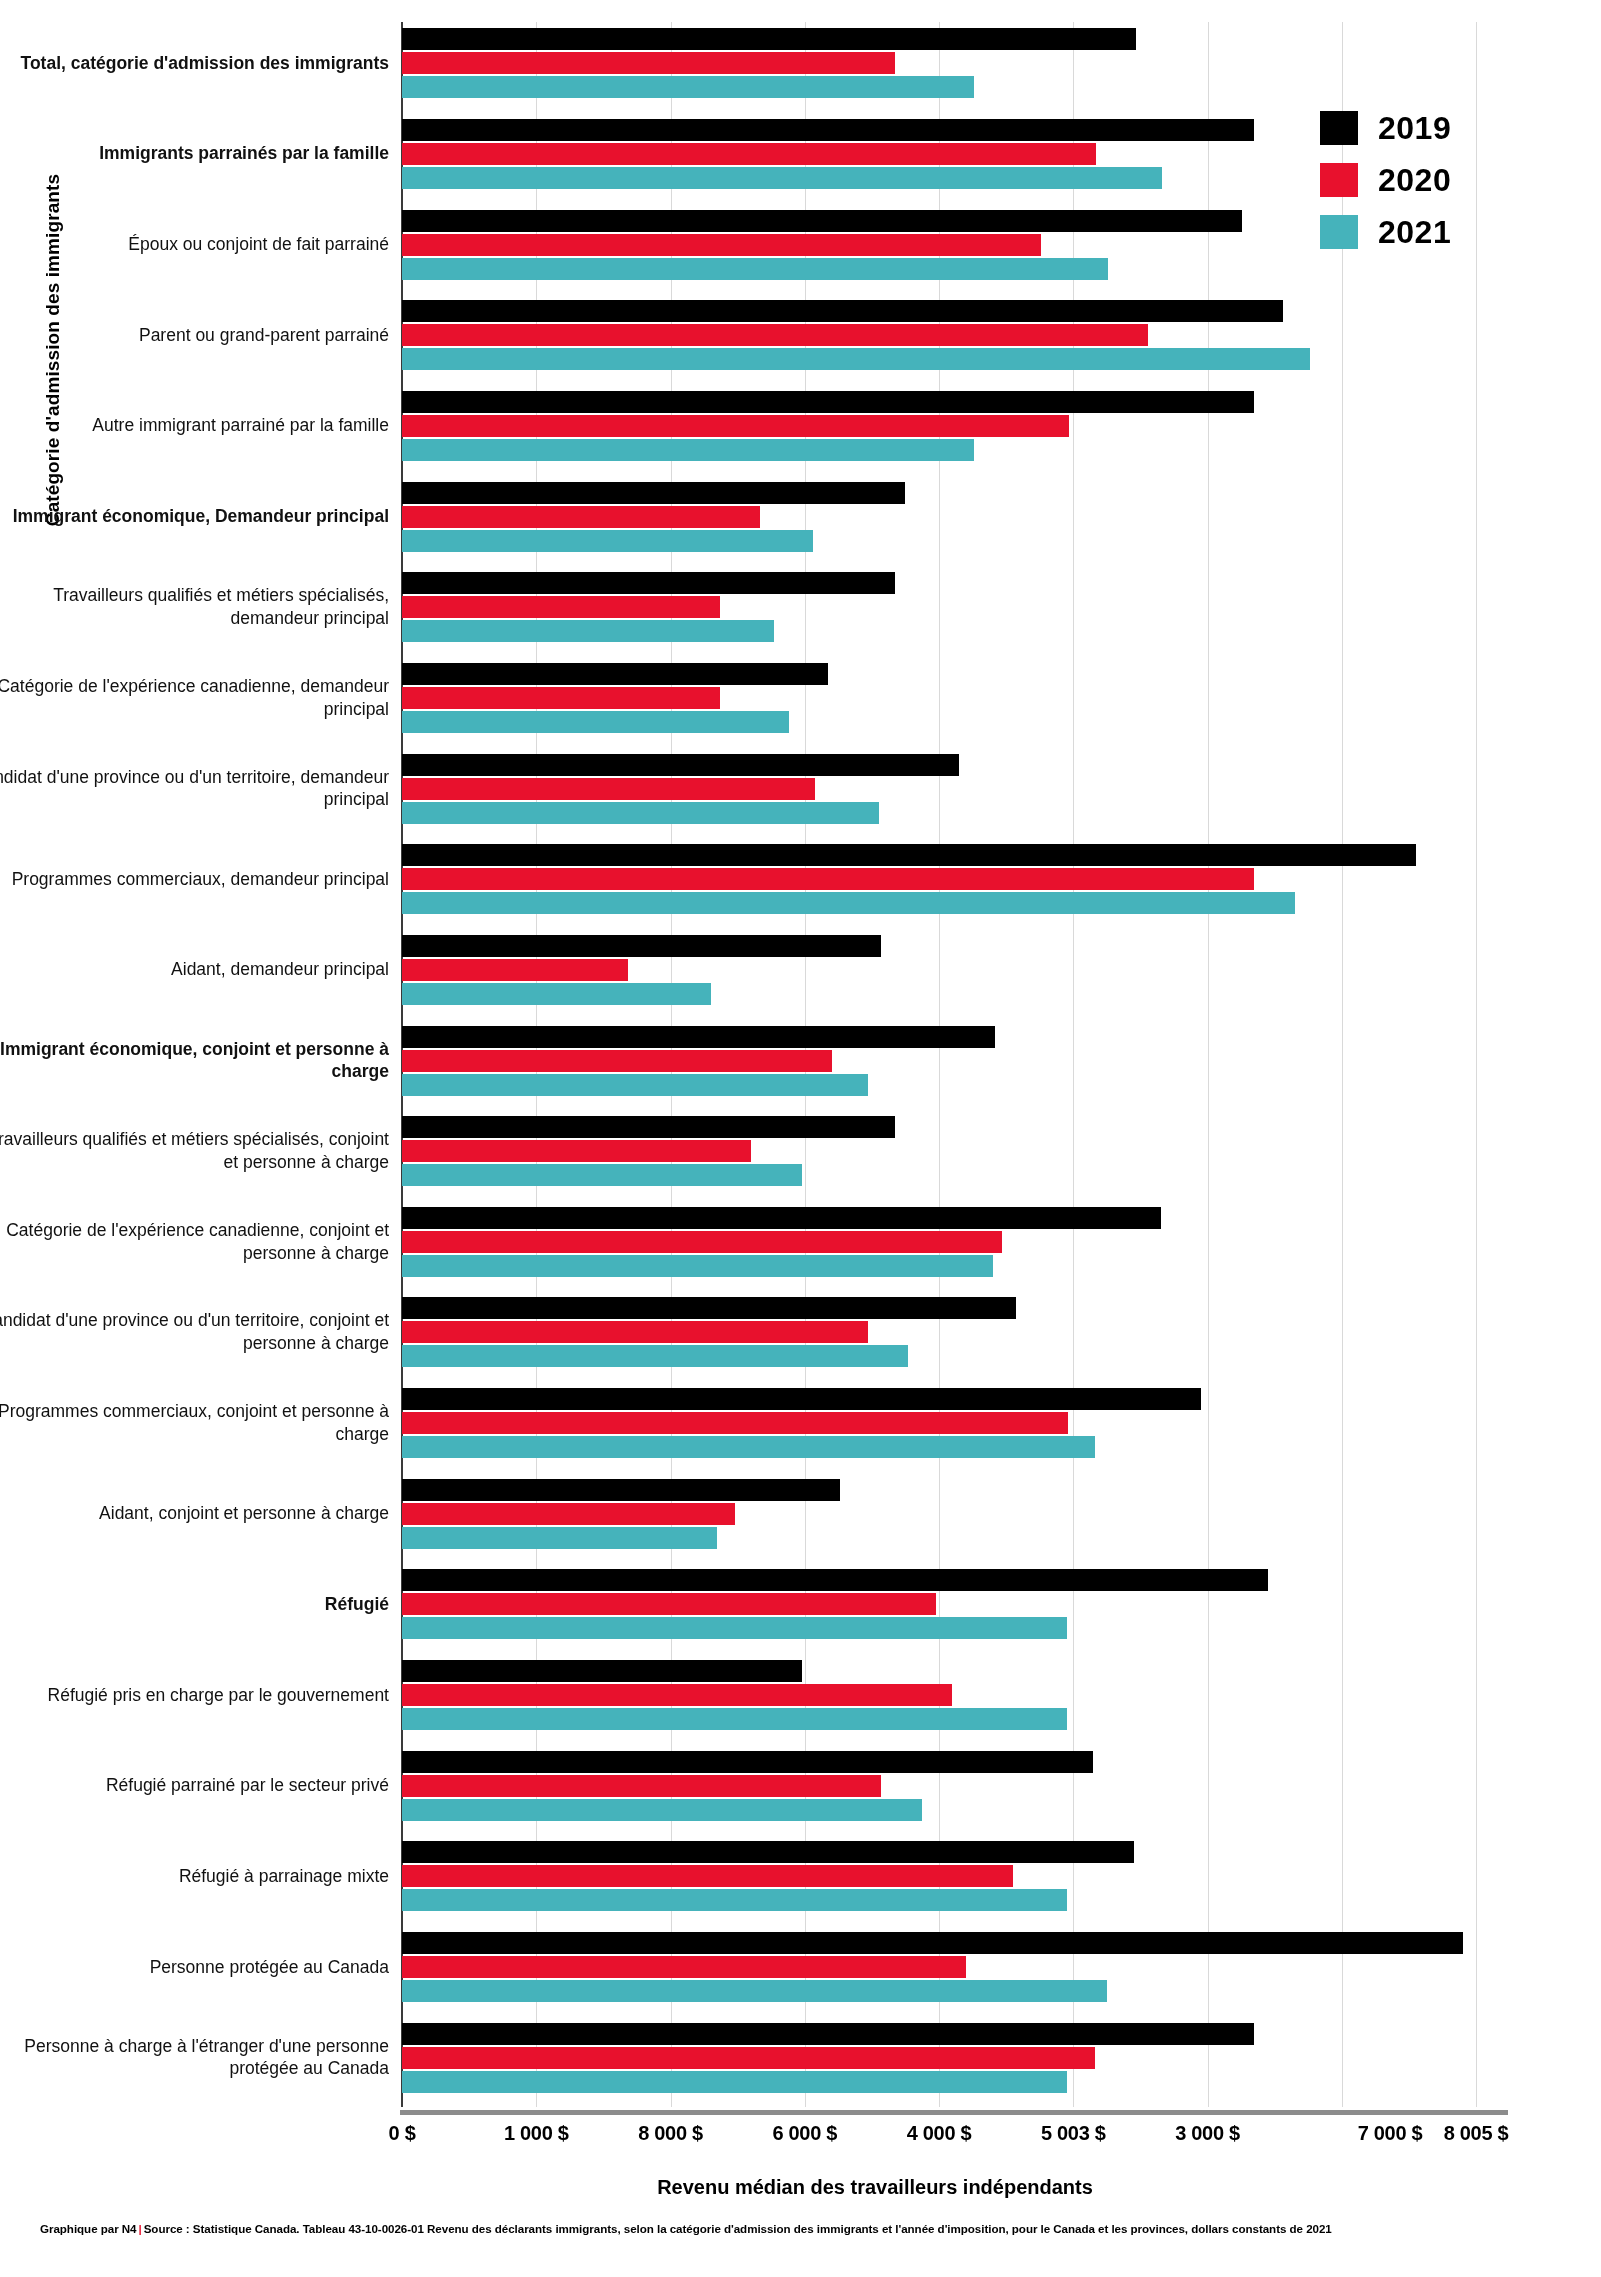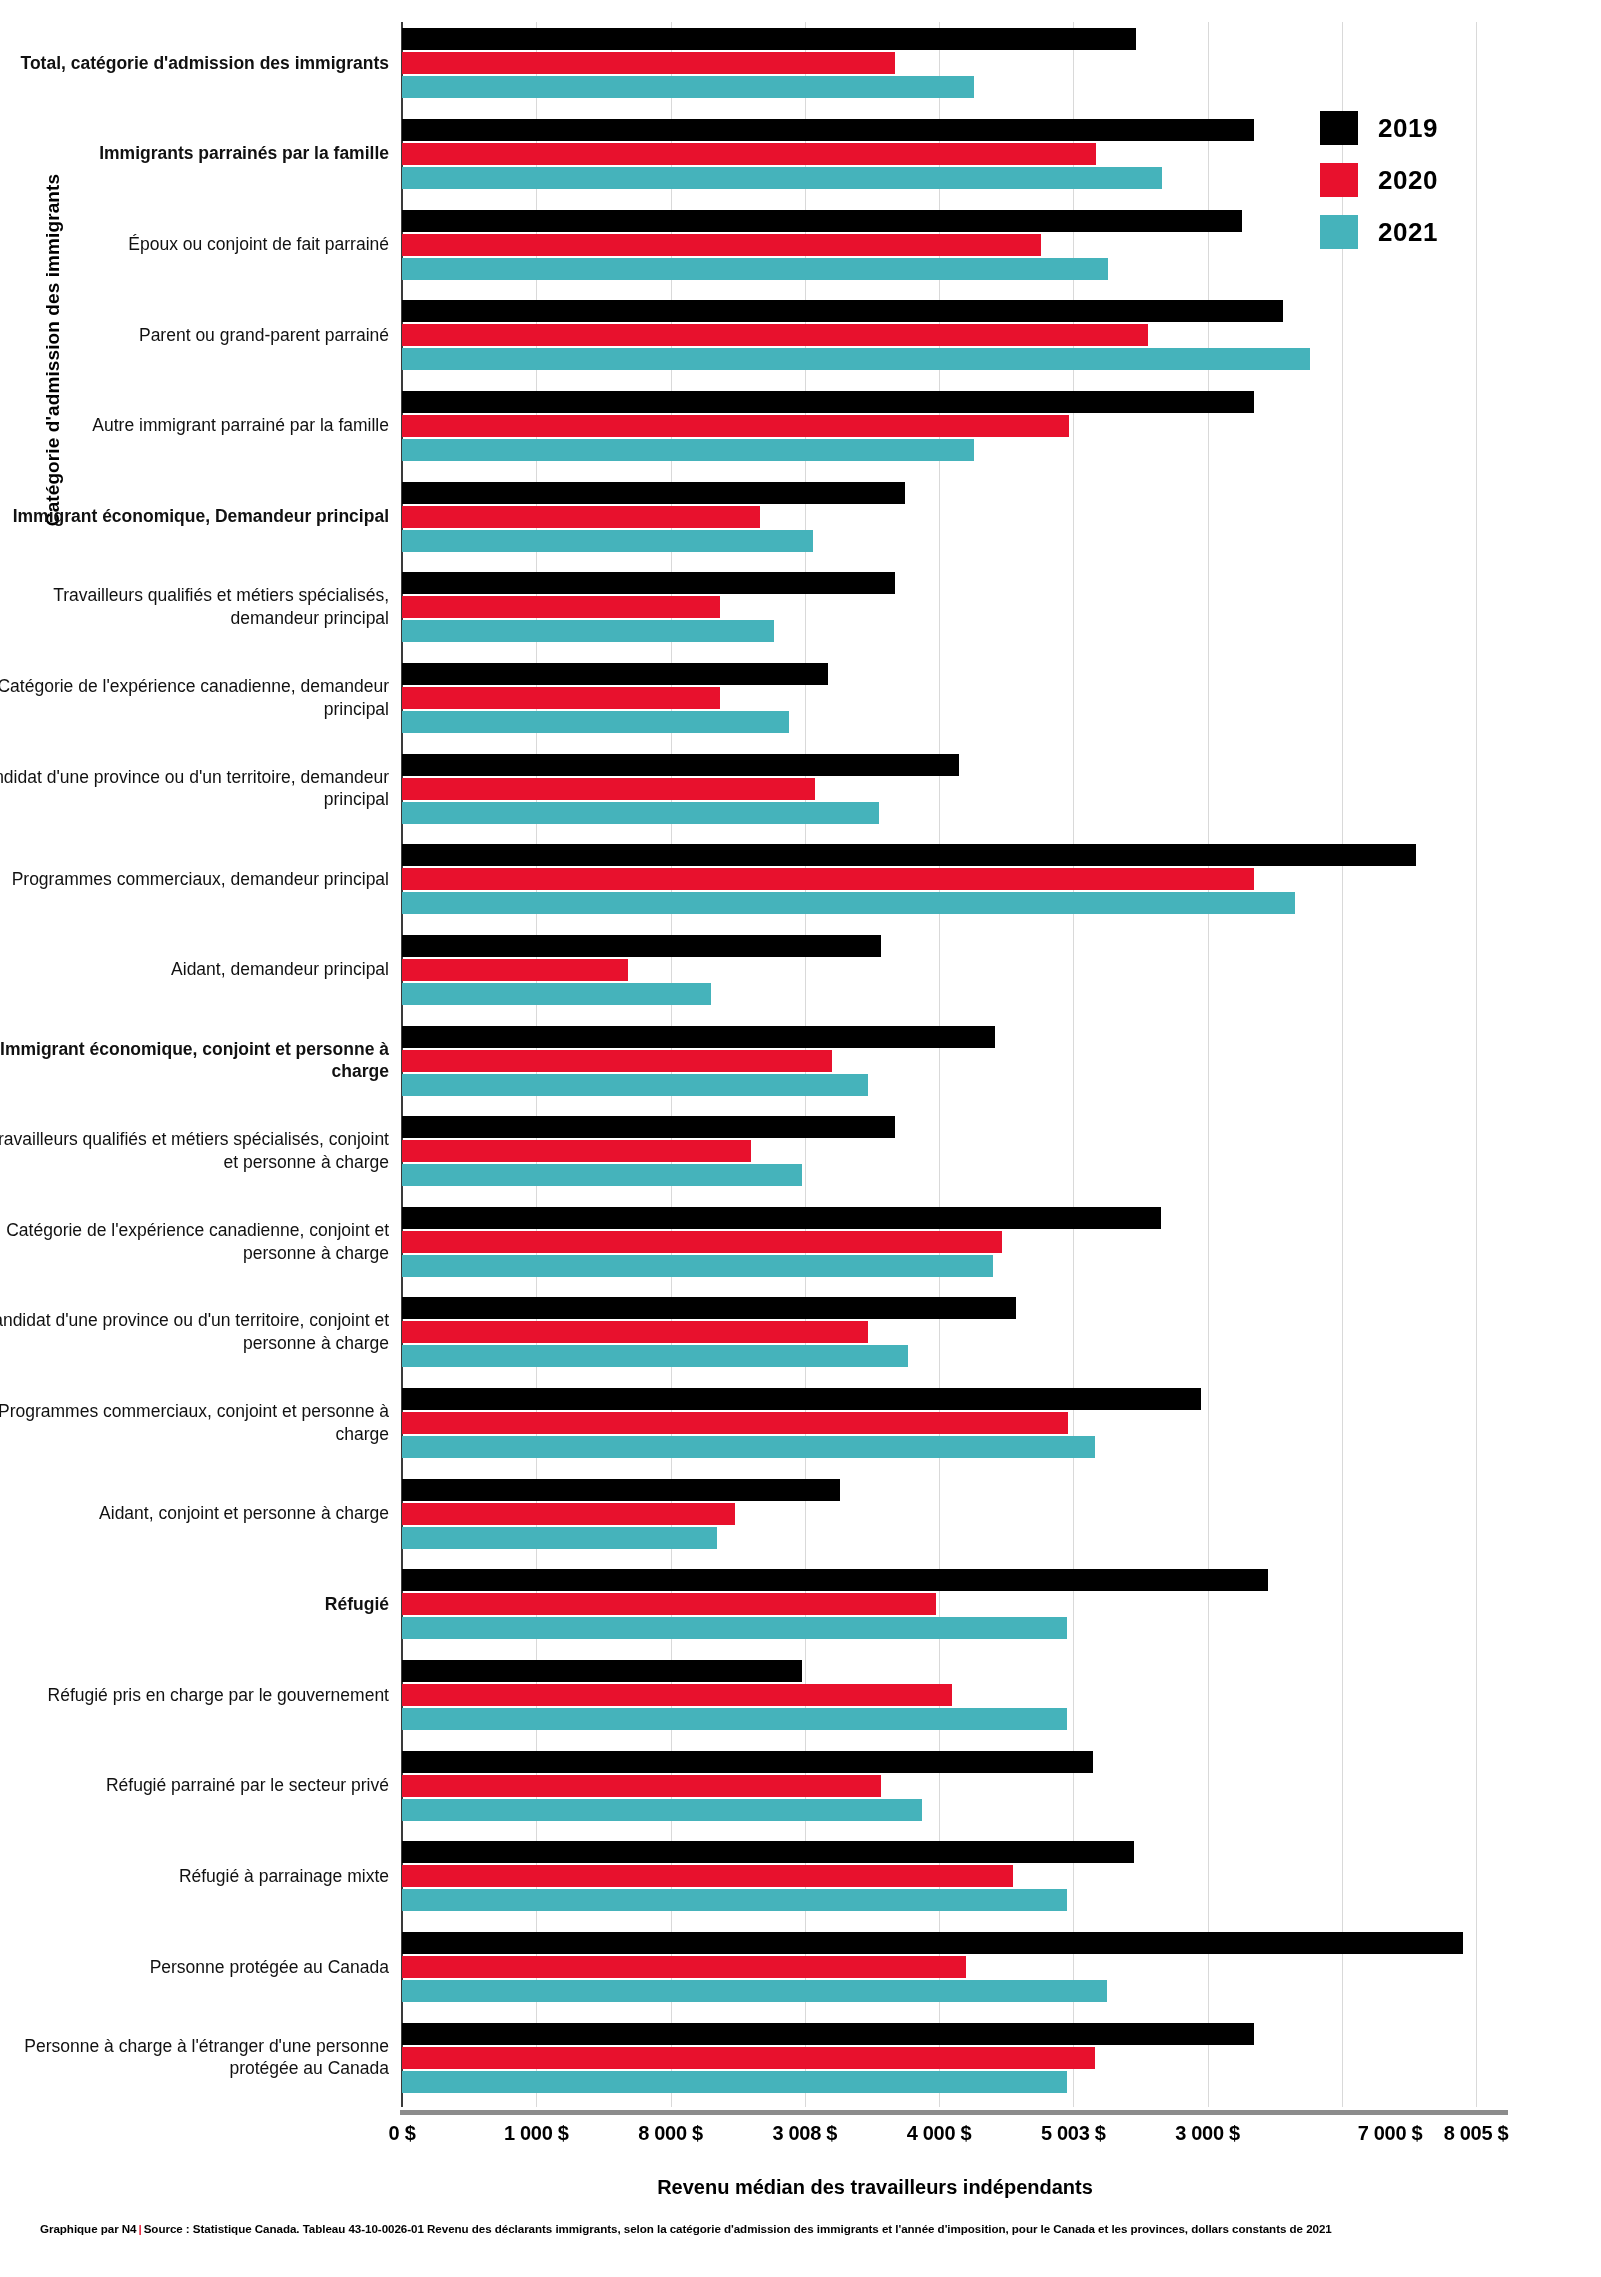--- a/index.html
+++ b/index.html
@@ -51,21 +51,21 @@
   .x-axis-title{
     position:absolute;top:2176px;left:0;right:0;text-align:center;
     font-size:20px;font-weight:700;
   }
   .x-axis-title span{position:relative;left:60px;margin-left:29px;}
 
   
   .legend{position:absolute;left:1320px;top:102px;}
   .legend-row{display:flex;align-items:center;height:52px;}
   .legend-swatch{width:38px;height:34px;margin-right:20px;}
-  .legend-label{font-size:26px;font-weight:700;letter-spacing:.5px;}
+  .legend-label{font-size:32px;font-weight:700;letter-spacing:.5px;}
 
   
   .footer{
     position:absolute;left:40px;top:2222px;right:20px;
     font-size:11.6px;font-weight:700;letter-spacing:-.05px;white-space:nowrap;
   }
   .footer .sep{color:#e8112d;padding:0 2px;}
 </style>
 </head>
 <body>
@@ -183,21 +183,21 @@
       <div class="cat-label" style="top: 1683.57px;">Réfugié pris en charge par le gouvernement</div>
       <div class="cat-label" style="top: 1774.22px;">Réfugié parrainé par le secteur privé</div>
       <div class="cat-label" style="top: 1864.87px;">Réfugié à parrainage mixte</div>
       <div class="cat-label" style="top: 1955.52px;">Personne protégée au Canada</div>
       <div class="cat-label" style="top: 2034.67px;">Personne à charge à l'étranger d'une personne protégée au Canada</div>
     </div>
   <div id="xticks-layer">
       <div class="xtick" style="left: 402px;">0 $</div>
       <div class="xtick" style="left: 536.25px;">1 000 $</div>
       <div class="xtick" style="left: 670.5px;">8 000 $</div>
-      <div class="xtick" style="left: 804.75px;">3 008 $</div>
+      <div class="xtick" style="left: 804.75px;">6 000 $</div>
       <div class="xtick" style="left: 939px;">4 000 $</div>
       <div class="xtick" style="left: 1073.25px;">5 003 $</div>
       <div class="xtick" style="left: 1207.5px;">3 000 $</div>
       <div class="xtick" style="left: 1390px;">7 000 $</div>
       <div class="xtick" style="left: 1476px;">8 005 $</div>
     </div>
 
   <div class="x-axis-title"><span>Revenu médian des travailleurs indépendants</span></div>
 
   <div class="legend">

